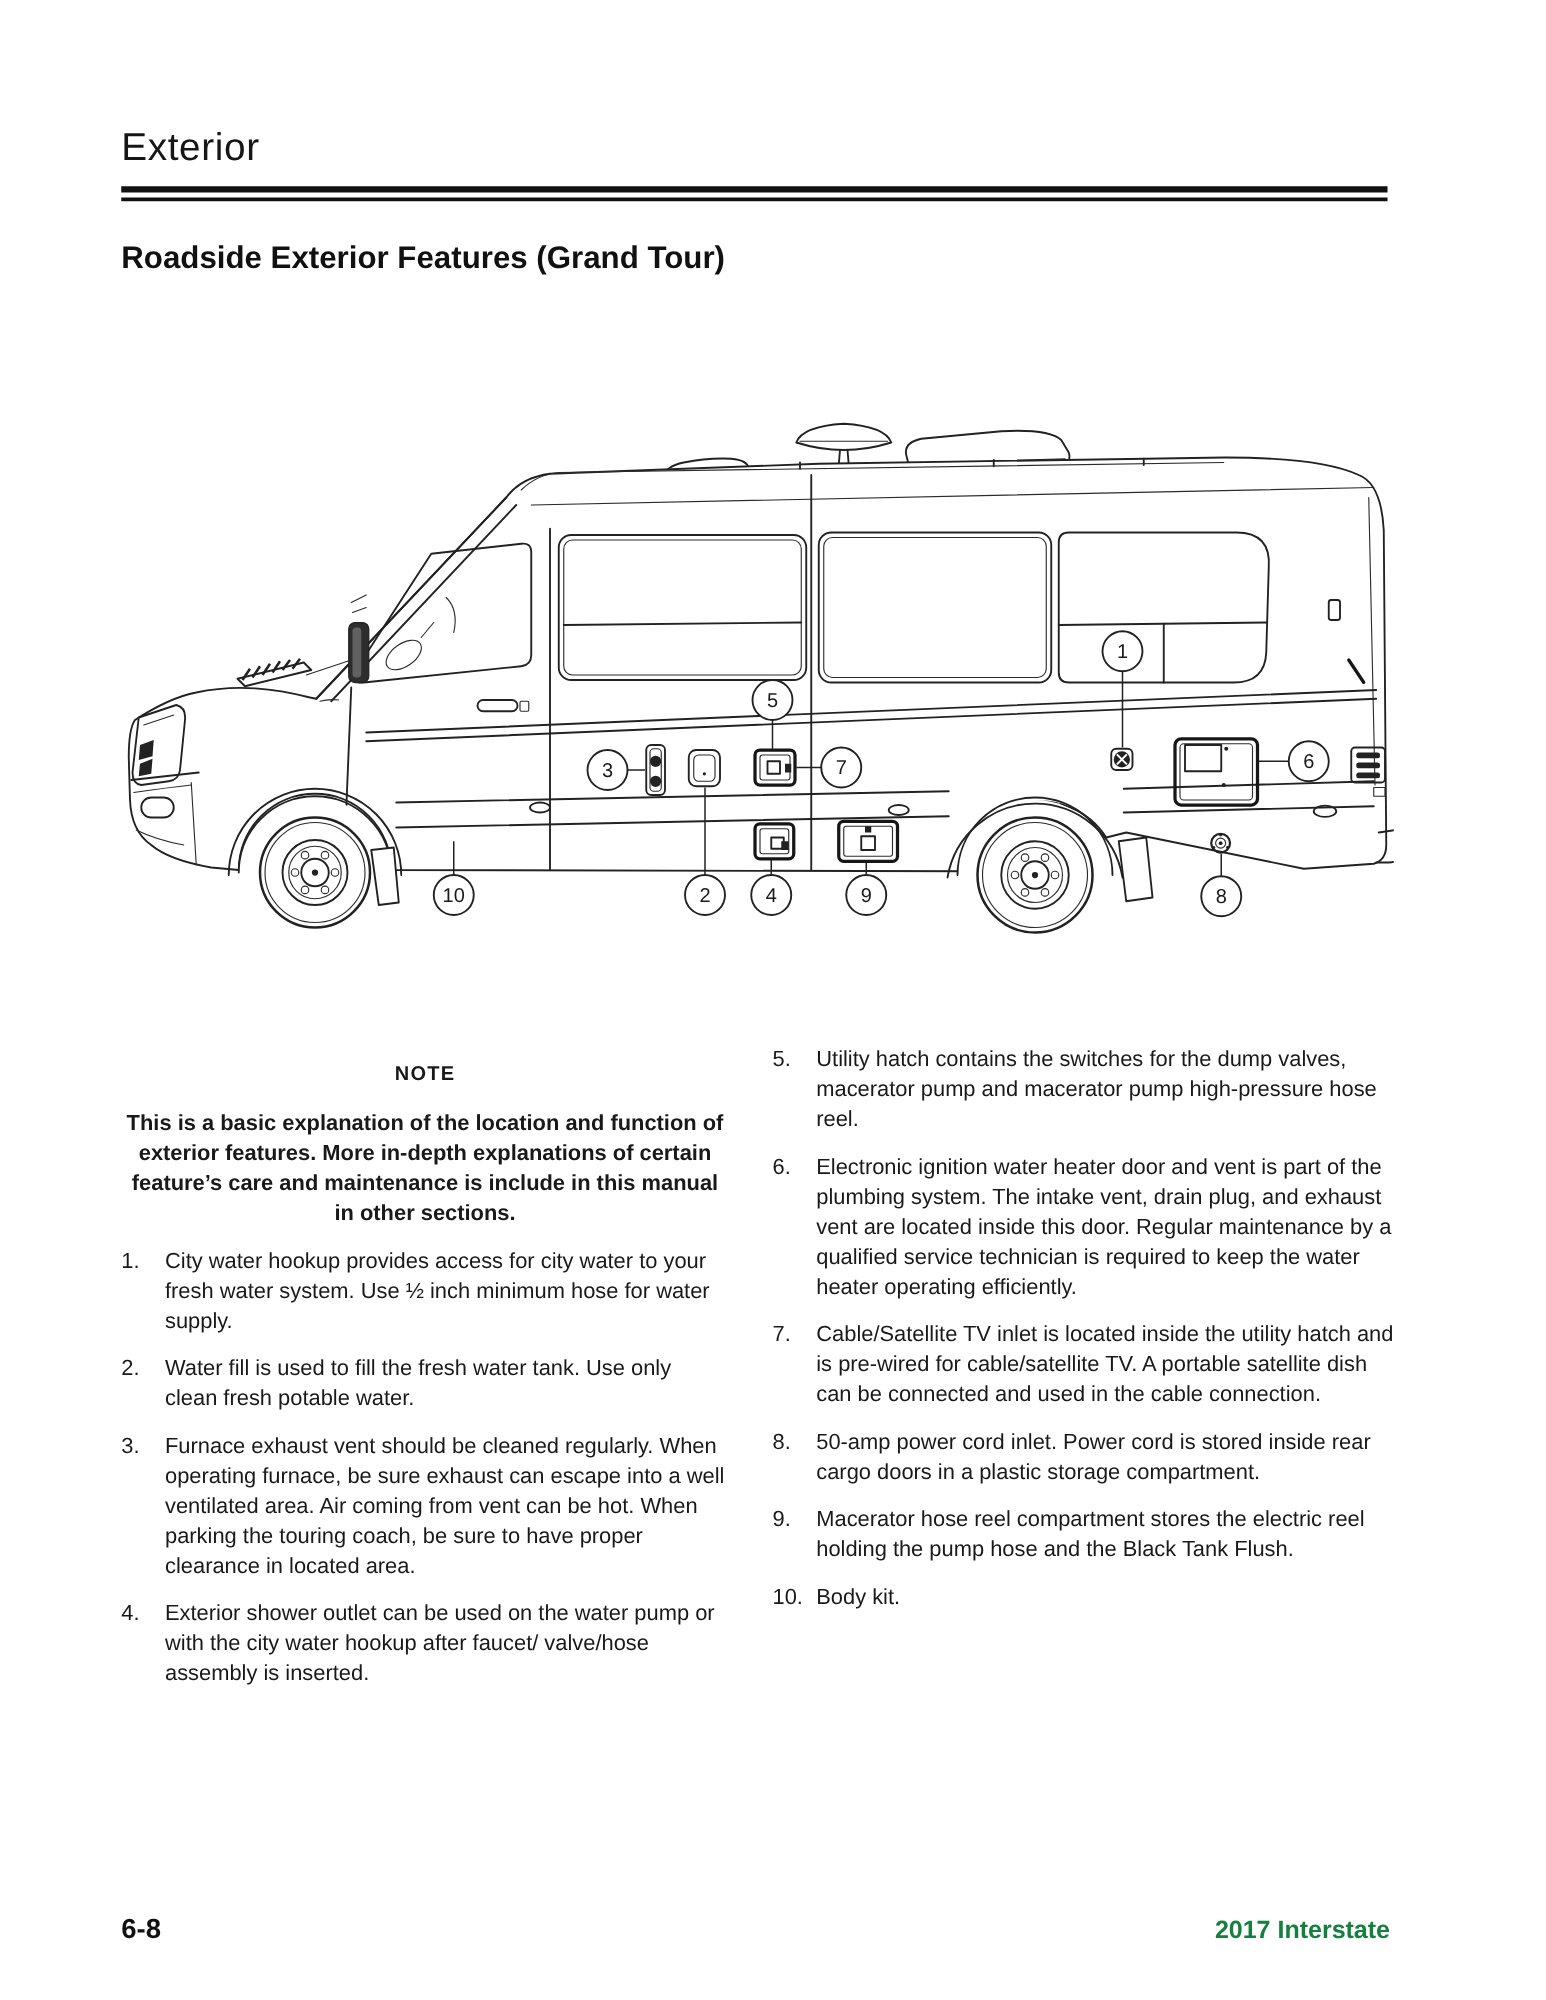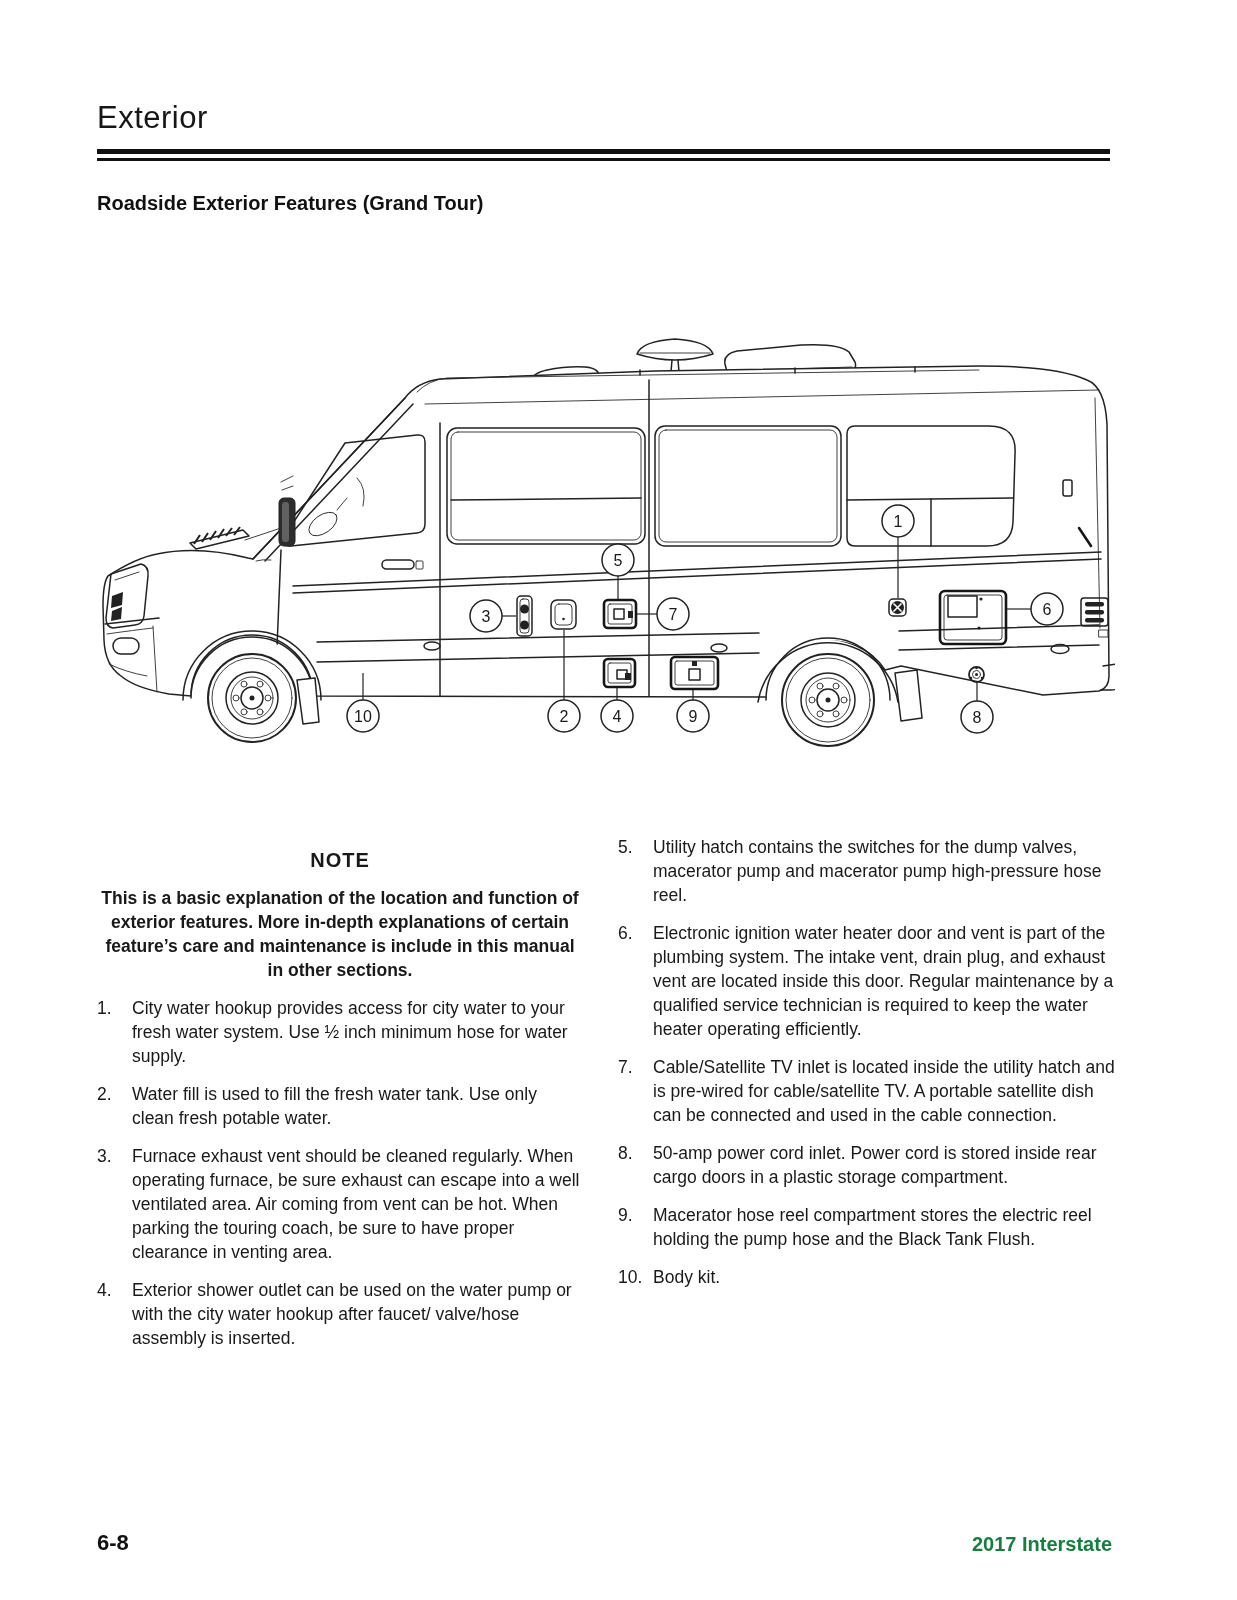--- a/index.html
+++ b/index.html
@@ -14,40 +14,40 @@
   }
   .hdr-title{
     position:absolute;left:97px;top:100px;
     font-size:31px;font-weight:400;letter-spacing:.5px;color:#161616;
   }
   .hdr-rule{position:absolute;left:97px;top:149px;width:1013px;}
   .hdr-rule .r1{height:5px;background:#111;}
   .hdr-rule .r2{height:3px;background:#111;margin-top:4px;}
   .hdr-h2{
     position:absolute;left:97px;top:192px;
-    font-size:20px;font-weight:700;color:#111;
+    font-size:25px;font-weight:700;color:#111;
   }
   .diagram{position:absolute;left:95px;top:328px;width:1020px;height:436px;margin:0;}
   .diagram svg{display:block;width:100%;height:100%;}
 
   
   .ln{fill:none;stroke:#222;stroke-width:1.5;stroke-linejoin:round;stroke-linecap:round;}
   .ln-thin{fill:none;stroke:#2b2b2b;stroke-width:.9;stroke-linejoin:round;stroke-linecap:round;}
   .ln-bold{fill:none;stroke:#161616;stroke-width:2.6;stroke-linejoin:round;stroke-linecap:round;}
   .white{fill:#fff;stroke:#222;stroke-width:1.5;stroke-linejoin:round;}
   .dark{fill:#222;stroke:none;}
   .callout circle{fill:#fff;stroke:#222;stroke-width:1.5;}
   .callout line{stroke:#222;stroke-width:1.2;}
   .callout text{font-family:"Liberation Sans","DejaVu Sans",sans-serif;font-size:16px;fill:#1a1a1a;}
 
   .col{position:absolute;top:833px;font-size:17.5px;line-height:24px;color:#191919;}
   .col-left{left:97px;width:486px;}
   .col-right{left:618px;width:500px;}
   .subhead{font-size:19px;font-weight:700;margin:0 0 2px 0;color:#111;}
-  .note-label{text-align:center;font-weight:700;font-size:20px;letter-spacing:1px;margin-top:15px;}
+  .note-label{text-align:center;font-weight:700;font-size:16px;letter-spacing:1px;margin-top:15px;}
   .note-text{font-weight:700;text-align:center;margin:14px 0 4px 0;}
   .item{display:flex;margin-top:14px;}
   .item .num{flex:0 0 35px;}
   .item .txt{flex:1;}
   .footer-left{position:absolute;left:97px;top:1530px;font-size:22px;font-weight:700;color:#111;}
   .footer-right{position:absolute;right:125px;top:1533px;font-size:20px;font-weight:700;color:#15803d;}
 </style>
 </head>
 <body>
 
@@ -345,21 +345,21 @@
     <div class="item">
       <span class="num">1.</span>
       <span class="txt">City water hookup provides access for city water to your fresh water system. Use ½ inch minimum hose for water supply.</span>
     </div>
     <div class="item">
       <span class="num">2.</span>
       <span class="txt">Water fill is used to fill the fresh water tank. Use only clean fresh potable water.</span>
     </div>
     <div class="item">
       <span class="num">3.</span>
-      <span class="txt">Furnace exhaust vent should be cleaned regularly. When operating furnace, be sure exhaust can escape into a well ventilated area. Air coming from vent can be hot. When parking the touring coach, be sure to have proper clearance in venting area.</span>
+      <span class="txt">Furnace exhaust vent should be cleaned regularly. When operating furnace, be sure exhaust can escape into a well ventilated area. Air coming from vent can be hot. When parking the touring coach, be sure to have proper clearance in located area.</span>
     </div>
     <div class="item">
       <span class="num">4.</span>
       <span class="txt">Exterior shower outlet can be used on the water pump or with the city water hookup after faucet/ valve/hose assembly is inserted.</span>
     </div>
   </div>
 
   <div class="col col-right">
     <div class="item" style="margin-top:2px">
       <span class="num">5.</span>

